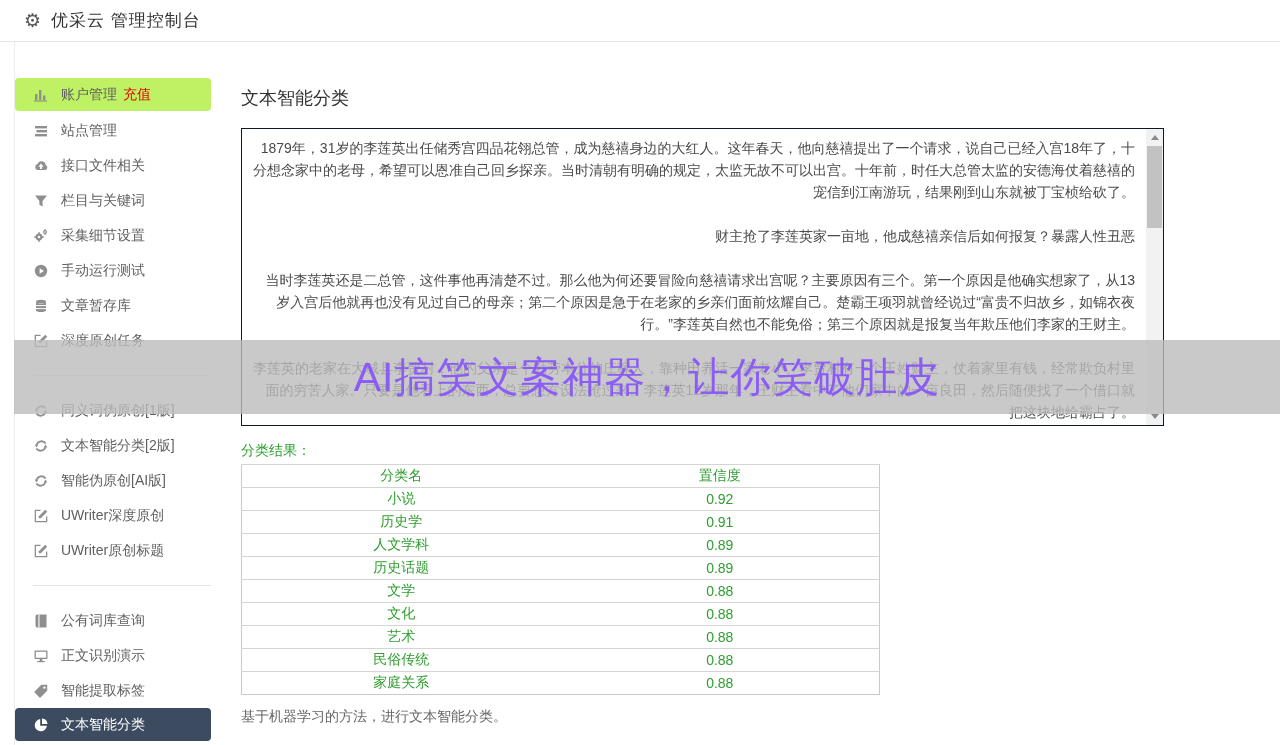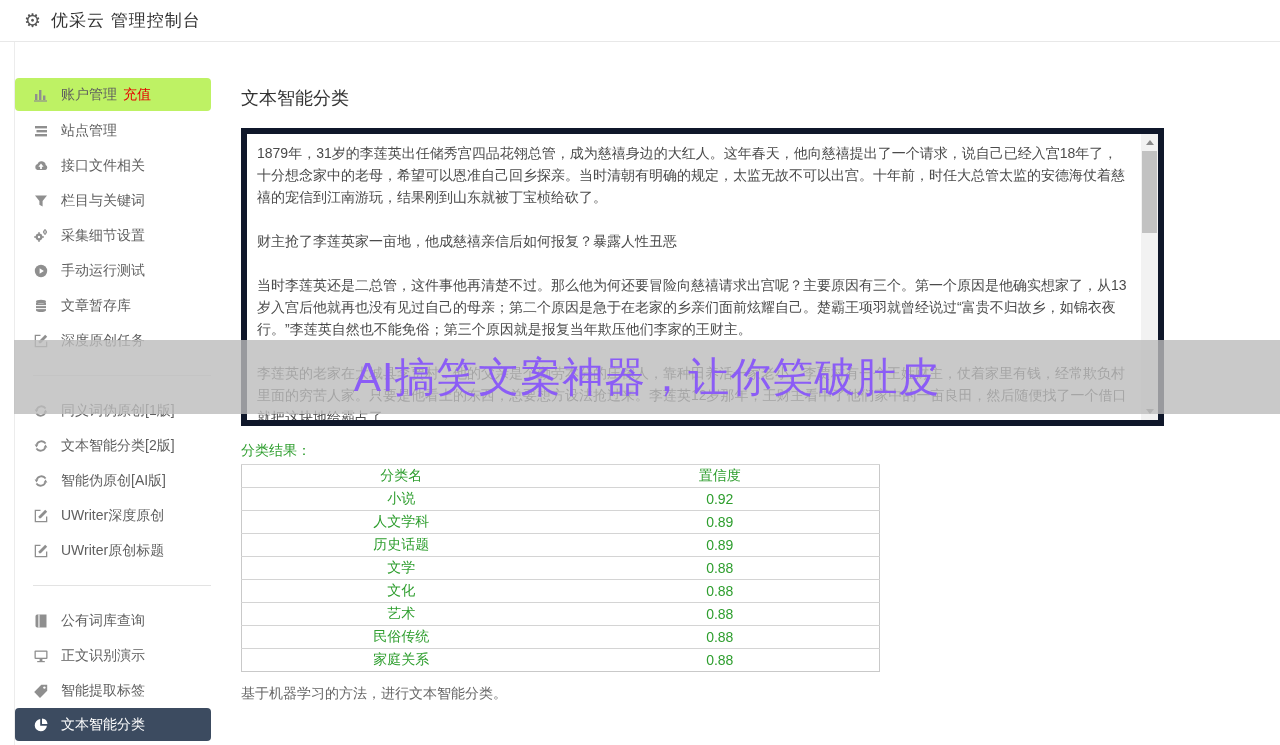--- a/index.html
+++ b/index.html
@@ -23,22 +23,22 @@
   .nav-item .ico { width: 16px; height: 16px; margin-right: 12px; flex: 0 0 16px; }
   .nav-item.first { background: #bef264; border-radius: 4px; height: 33px; margin-bottom: 2px; }
   .nav-item.active { background: #3c4b60; border-radius: 4px; color: #fff; height: 33px; }
   .nav-badge { color: #e60000; margin-left: 6px; }
   .nav-divider { border: 0; border-top: 1px solid #e3e3e3; margin: 17px 0 17px 18px; }
 
   
   .main { flex: 1; padding: 44px 0 0 30px; }
   .page-title { font-size: 18px; font-weight: 400; color: #333; margin-bottom: 18px; }
 
-  .article-box { position: relative; width: 923px; height: 298px; border: 6px solid #0f172a;
-    background: #fff; overflow: hidden; }
+  .article-box { position: relative; width: 923px; height: 298px; border: 1px solid #0f172a;
+    background: #fff; overflow: hidden; text-align: right; }
   .article-text { padding: 8px 28px 8px 10px; font-size: 14px; line-height: 22px; color: #4a4a4a; }
   .article-text p { margin: 22px 0; }
   .article-text p:first-child { margin-top: 0; }
 
   
   .sbar { position: absolute; top: 0; right: 0; width: 17px; height: 100%; background: #f2f2f2; }
   .sbar .arrow { position: absolute; left: 0; width: 17px; height: 17px; display: flex;
     align-items: center; justify-content: center; }
   .sbar .arrow.up { top: 0; }
   .sbar .arrow.down { bottom: 0; }
@@ -291,20 +291,24 @@
       <tbody>
           <tr>
         <th style="width:50%">分类名</th>
         <th>置信度</th>
       </tr>
       <tr>
             <td>小说</td>
             <td>0.92</td>
           </tr>
       <tr>
+            <td>历史学</td>
+            <td>0.91</td>
+          </tr>
+      <tr>
             <td>人文学科</td>
             <td>0.89</td>
           </tr>
       <tr>
             <td>历史话题</td>
             <td>0.89</td>
           </tr>
       <tr>
             <td>文学</td>
             <td>0.88</td>

